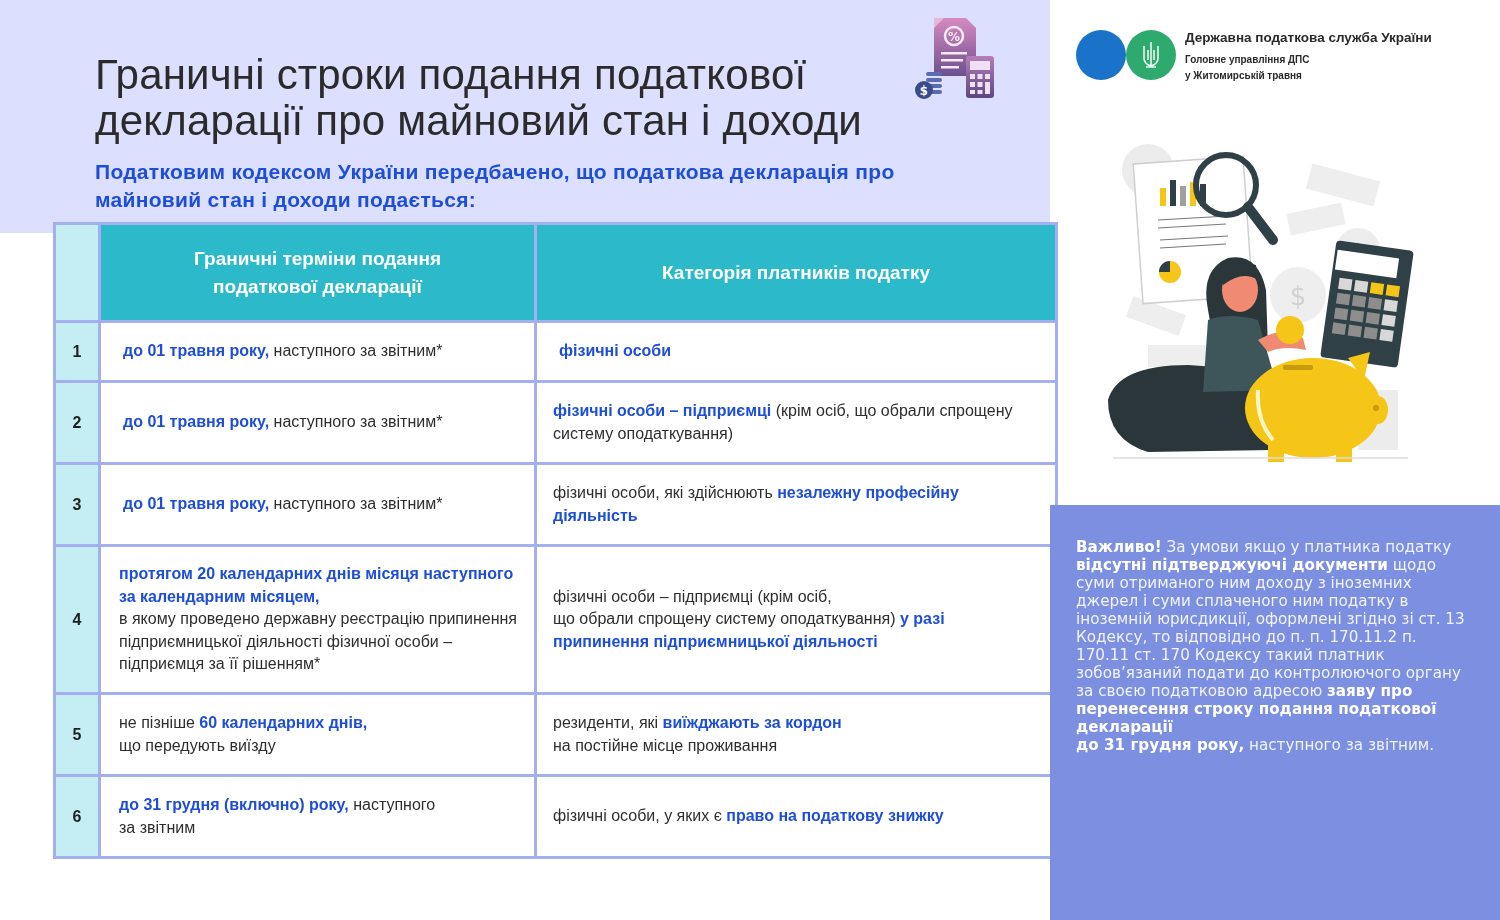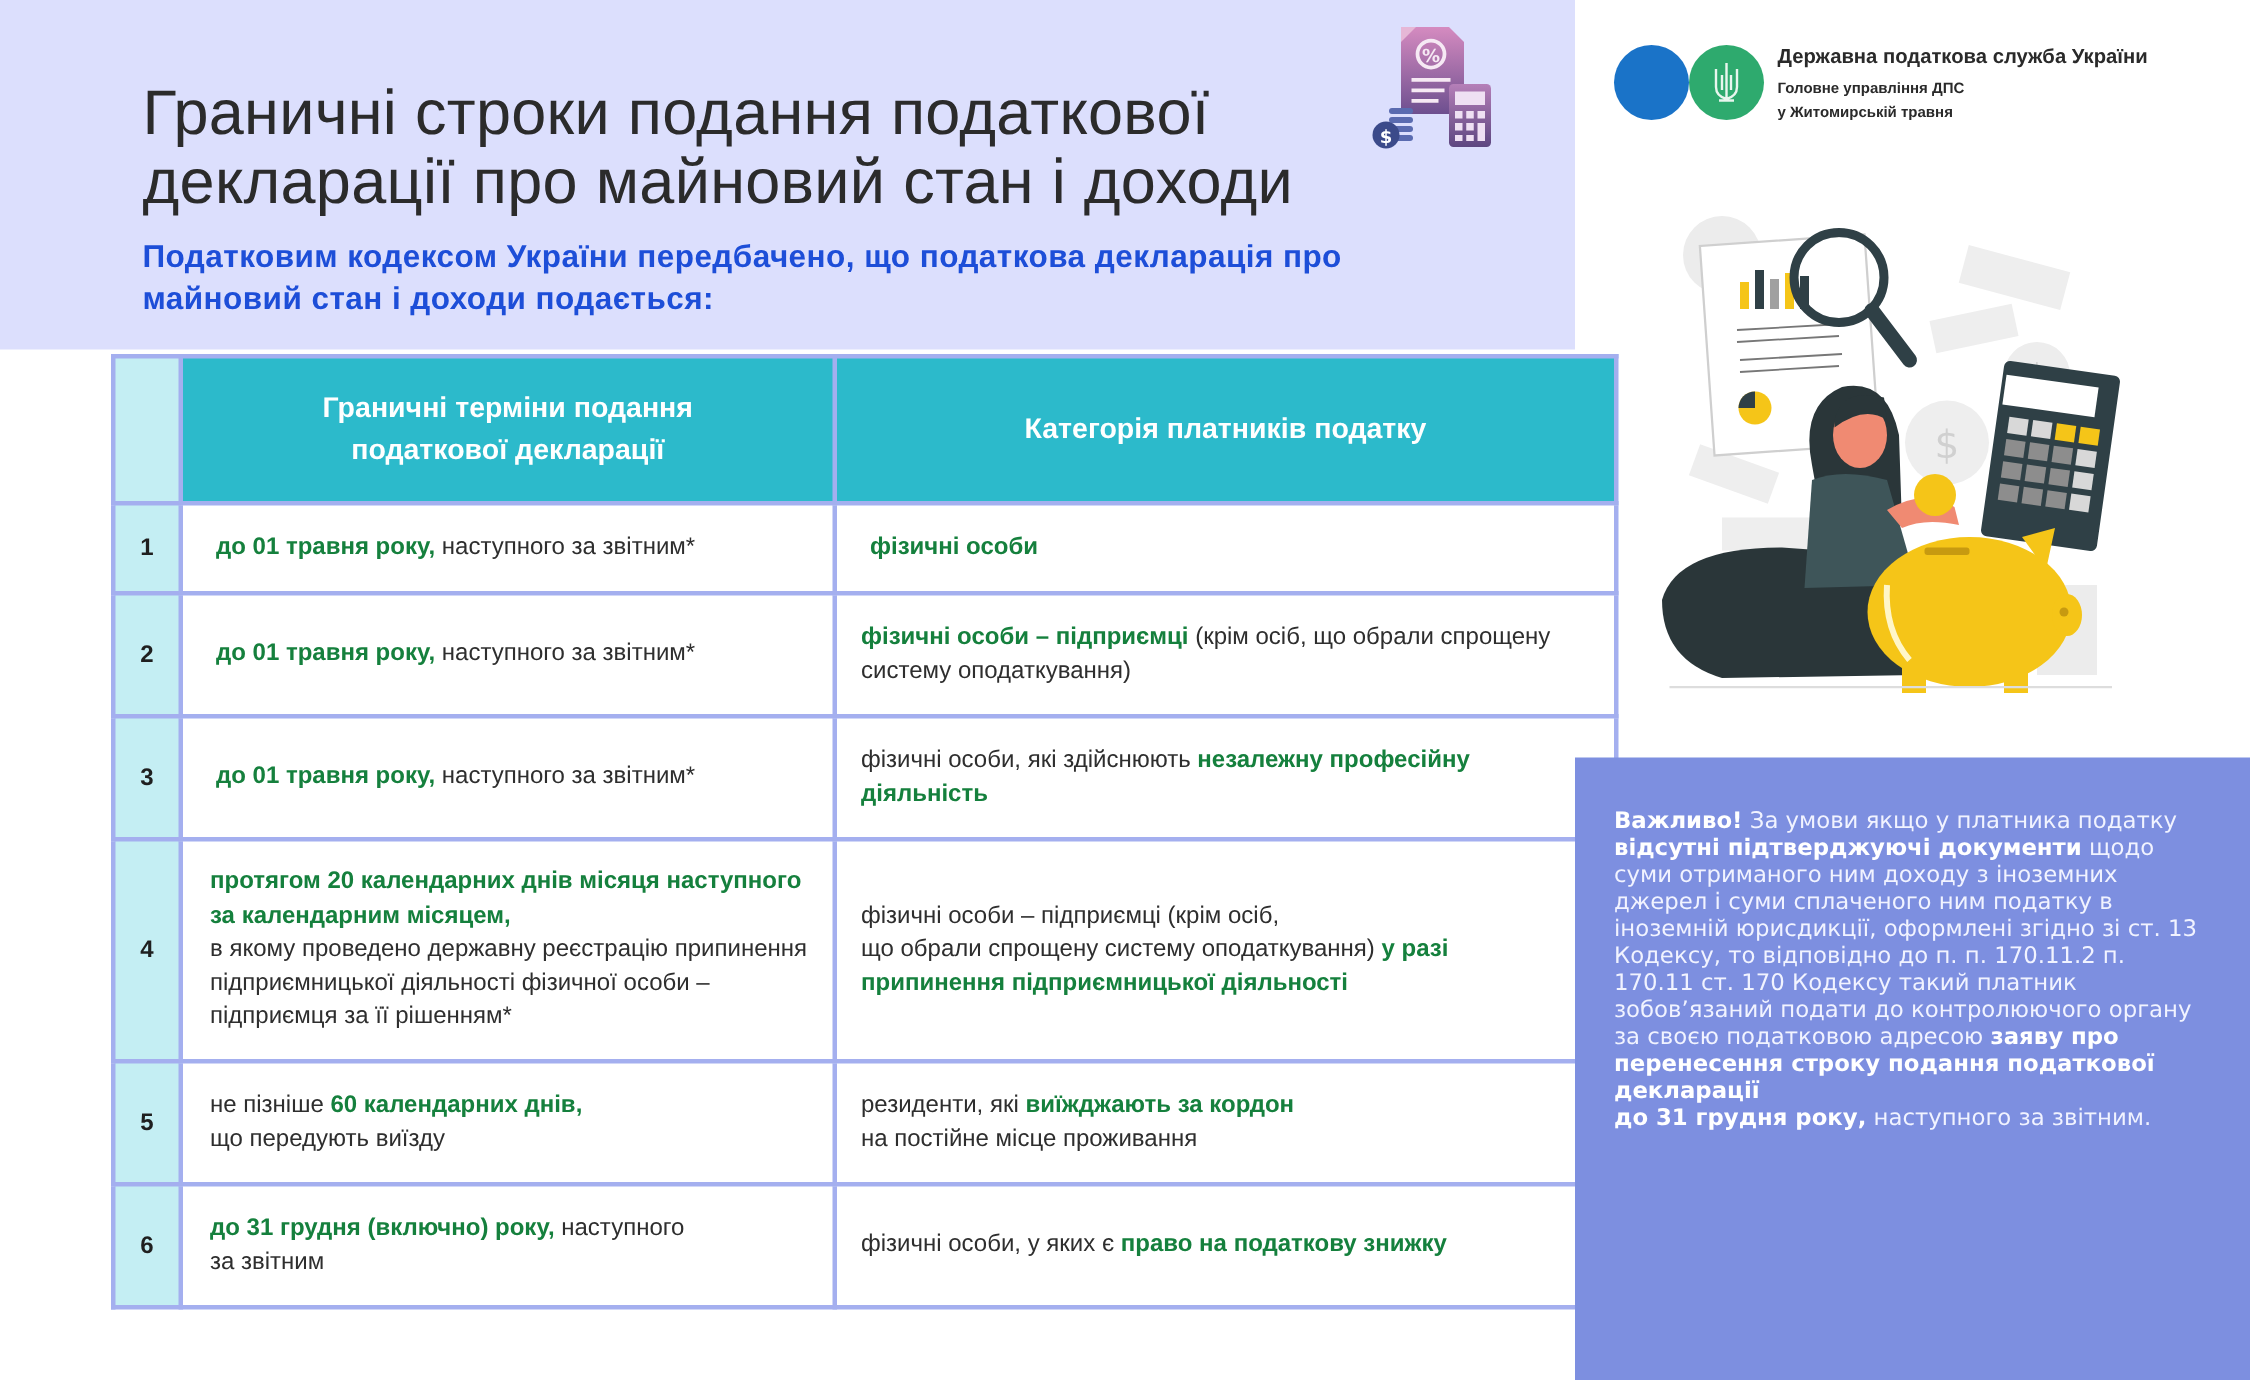--- a/index.html
+++ b/index.html
@@ -17,28 +17,28 @@
   .logo .c2 { position: absolute; left: 50px; top: 0; width: 50px; height: 50px; border-radius: 50%; background: #2eaa6e; display:flex; align-items:center; justify-content:center; }
   .logo .l1 { position: absolute; left: 109px; top: 0; font-size: 13.5px; font-weight: 700; color: #2a2a2a; white-space: nowrap; }
   .logo .l2 { position: absolute; left: 109px; top: 22px; font-size: 10px; font-weight: 700; color: #2a2a2a; line-height: 16px; white-space: nowrap; }
 
   .illustration { position: absolute; left: 1108px; top: 140px; width: 320px; height: 325px; }
 
   .note-panel { position: absolute; left: 1050px; top: 505px; width: 450px; height: 415px; background: #7d8fe0; padding: 33px 26px 0 26px; color: #f1f3ff; font-size: 15.2px; line-height: 18px; font-family: "DejaVu Sans", sans-serif; }
   .note-panel p { margin-bottom: 18px; }
   .note-panel b { color: #ffffff; font-weight: 700; }
 
-  .table { position: absolute; left: 53px; top: 236px; width: 1005px; border-collapse: collapse; margin-left: 21px; }
+  .table { position: absolute; left: 53px; top: 222px; width: 1005px; border-collapse: collapse; }
   .table td, .table th { border: 3px solid #a4afef; vertical-align: middle; }
   .table th { background: #2cbacb; color: #ffffff; font-size: 19px; font-weight: 700; line-height: 28px; text-align: center; height: 98px; }
   .table th.num { background: #c4eef3; width: 45px; }
   .table td.num { background: #c4eef3; width: 45px; text-align: center; font-weight: 700; font-size: 16px; color: #1f1f1f; }
   .table td.deadline { width: 436px; padding: 0 14px 0 18px; font-size: 16px; line-height: 22.5px; color: #2e2e2e; }
   .table td.category { padding: 0 16px; font-size: 16px; line-height: 22.5px; color: #2e2e2e; }
-  .table b { color: #15803d; font-weight: 700; }
+  .table b { color: #1d4ed8; font-weight: 700; }
   .h-r1 { height: 60px; }
   .h-r2 { height: 82px; }
   .h-r3 { height: 82px; }
   .h-r4 { height: 148px; }
   .h-r5 { height: 82px; }
   .h-r6 { height: 82px; }
   .pl-row1 { padding-left: 22px !important; }
 </style>
 </head>
 <body>

